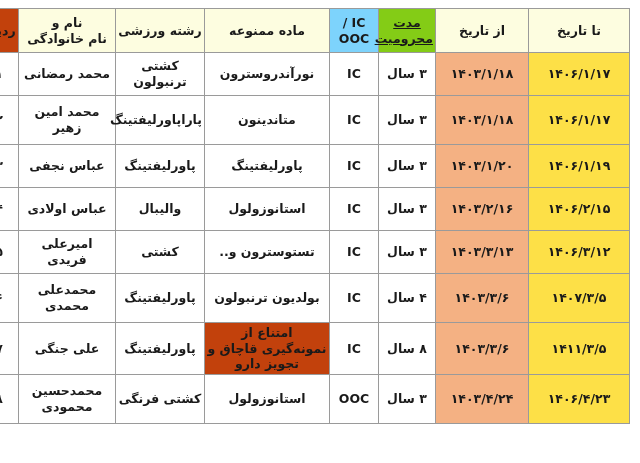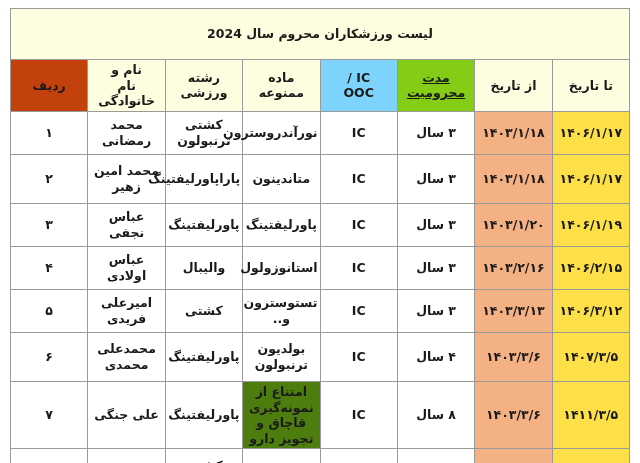--- a/index.html
+++ b/index.html
@@ -61,34 +61,31 @@
 
   
   .c-row-no    { background: #ffffff; }
   .c-name      { background: #ffffff; }
   .c-sport     { background: #ffffff; }
   .c-substance { background: #ffffff; }
   .c-icooc     { background: #ffffff; }
   .c-duration  { background: #ffffff; }
   .c-from      { background: #f4b183; }
   .c-to        { background: #fde047; margin-top: 40px; }
-  .c-substance.highlight { background: #4d7c0f; }
+  .c-substance.highlight { background: #c2410c; }
 
   .row-body td { height: 38px; }
   .row-tall td { height: 44px; }
 </style>
 </head>
 <body>
 
 <div class="sheet">
   <table class="doping">
     <tbody>
-      <tr>
-        <td class="title-cell" colspan="8">لیست ورزشکاران محروم سال 2024</td>
-      </tr>
       <tr class="hdr">
         <td class="hdr-to">تا تاریخ</td>
         <td class="hdr-from">از تاریخ</td>
         <td class="hdr-duration"><span>مدت</span><br><span>محرومیت</span></td>
         <td class="hdr-icooc"><span>IC /</span><br><span>OOC</span></td>
         <td class="hdr-substance">ماده ممنوعه</td>
         <td class="hdr-sport">رشته ورزشی</td>
         <td class="hdr-name"><span>نام و</span><br><span>نام خانوادگی</span></td>
         <td class="hdr-row-no">ردیف</td>
       </tr>

